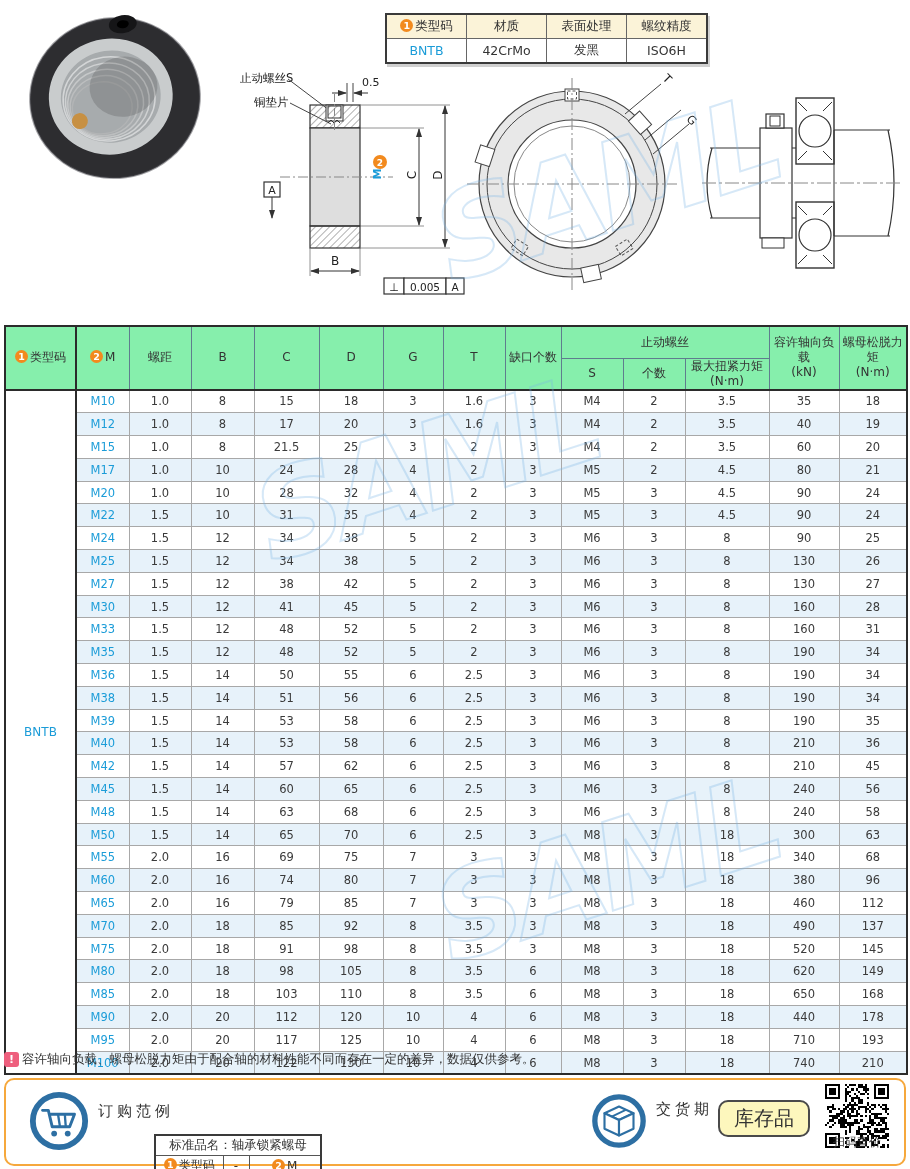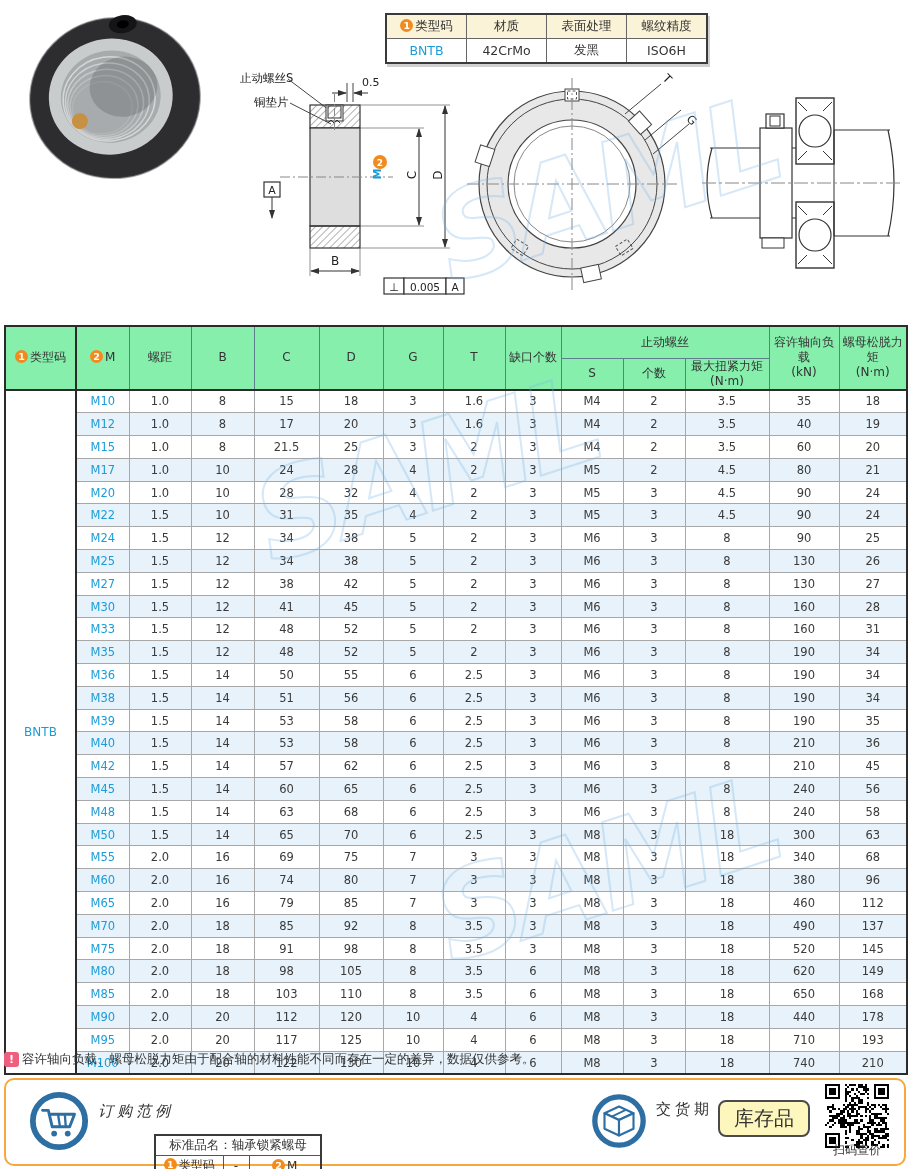--- a/index.html
+++ b/index.html
@@ -744,21 +744,21 @@
   <div class="footer-box">
 
     <svg class="fb-abs" style="left:22px;top:10px;" width="62" height="62" viewBox="0 0 64 64">
       <circle cx="32" cy="32" r="27" fill="#fff" stroke="#2d6fa3" stroke-width="6"></circle>
       <path d="M15,21 h6 l4,17 h18 l5,-13 h-24" fill="none" stroke="#2d6fa3" stroke-width="3" stroke-linejoin="round" stroke-linecap="round"></path>
       <line x1="31" y1="25" x2="33" y2="38" stroke="#2d6fa3" stroke-width="2.4"></line>
       <line x1="38" y1="25" x2="39" y2="38" stroke="#2d6fa3" stroke-width="2.4"></line>
       <circle cx="27" cy="45" r="3" fill="#2d6fa3"></circle>
       <circle cx="41" cy="45" r="3" fill="#2d6fa3"></circle>
     </svg>
-    <div class="fb-abs order-cn" style="left:92px;top:22px;font-style:italic;">订购范例</div>
+    <div class="fb-abs order-cn" style="left:92px;top:22px;">订购范例</div>
     <div class="fb-abs order-en" style="left:92px;top:44px;">Order</div>
 
     <table class="order-table fb-abs" style="left:148px;top:12px;">
       <colgroup>
           <col style="width:68px">
           <col style="width:26px">
           <col style="width:72px">
         </colgroup>
       <tbody>
           <tr class="ot-head">
@@ -784,21 +784,21 @@
     <svg class="fb-abs" style="left:584px;top:12px;" width="58" height="58" viewBox="0 0 60 60">
       <circle cx="30" cy="30" r="25" fill="#fff" stroke="#2d6fa3" stroke-width="5.5"></circle>
       <polygon points="30,15 45,22 30,29 15,22" fill="#fff" stroke="#2d6fa3" stroke-width="2.2" stroke-linejoin="round"></polygon>
       <polygon points="15,22 30,29 30,45 15,38" fill="#fff" stroke="#2d6fa3" stroke-width="2.2" stroke-linejoin="round"></polygon>
       <polygon points="45,22 30,29 30,45 45,38" fill="#fff" stroke="#2d6fa3" stroke-width="2.2" stroke-linejoin="round"></polygon>
       <line x1="37" y1="18.5" x2="22.5" y2="25.5" stroke="#2d6fa3" stroke-width="1.8"></line>
     </svg>
     <div class="fb-abs order-cn" style="left:650px;top:20px;">交货期</div>
     <div class="fb-abs order-en" style="left:650px;top:42px;letter-spacing:1px;font-weight:bold;">Delivery</div>
 
-    <div class="fb-abs badge" style="left:712px;top:20px;">库存品</div>
+    <div class="fb-abs badge" style="left:712px;top:20px;border-radius:10px;">库存品</div>
 
     <svg class="fb-abs" style="left:818px;top:4px;" width="66" height="64" viewBox="0 0 29 29" shape-rendering="crispEdges" id="qr">
       <rect x="0" y="0" width="29" height="29" fill="#fff"></rect>
       <rect x="0" y="0" width="7" height="7" fill="#000"></rect>
         <rect x="1" y="1" width="5" height="5" fill="#fff"></rect>
         <rect x="2" y="2" width="3" height="3" fill="#000"></rect>
       <rect x="22" y="0" width="7" height="7" fill="#000"></rect>
         <rect x="23" y="1" width="5" height="5" fill="#fff"></rect>
         <rect x="24" y="2" width="3" height="3" fill="#000"></rect>
       <rect x="0" y="22" width="7" height="7" fill="#000"></rect>
@@ -1078,16 +1078,16 @@
         <rect x="10" y="28" width="1" height="1" fill="#000"></rect>
         <rect x="14" y="28" width="1" height="1" fill="#000"></rect>
         <rect x="15" y="28" width="1" height="1" fill="#000"></rect>
         <rect x="16" y="28" width="1" height="1" fill="#000"></rect>
         <rect x="17" y="28" width="1" height="1" fill="#000"></rect>
         <rect x="19" y="28" width="1" height="1" fill="#000"></rect>
         <rect x="25" y="28" width="1" height="1" fill="#000"></rect>
         <rect x="26" y="28" width="1" height="1" fill="#000"></rect>
         <rect x="28" y="28" width="1" height="1" fill="#000"></rect>
       </svg>
-    <div class="fb-abs qr-caption" style="left:818px;top:62px;font-family:Liberation Mono, monospace;">扫码查价</div>
+    <div class="fb-abs qr-caption" style="left:818px;top:54px;font-family:Liberation Mono, monospace;">扫码查价</div>
   </div>
 
 </div>
 
 </body></html>

